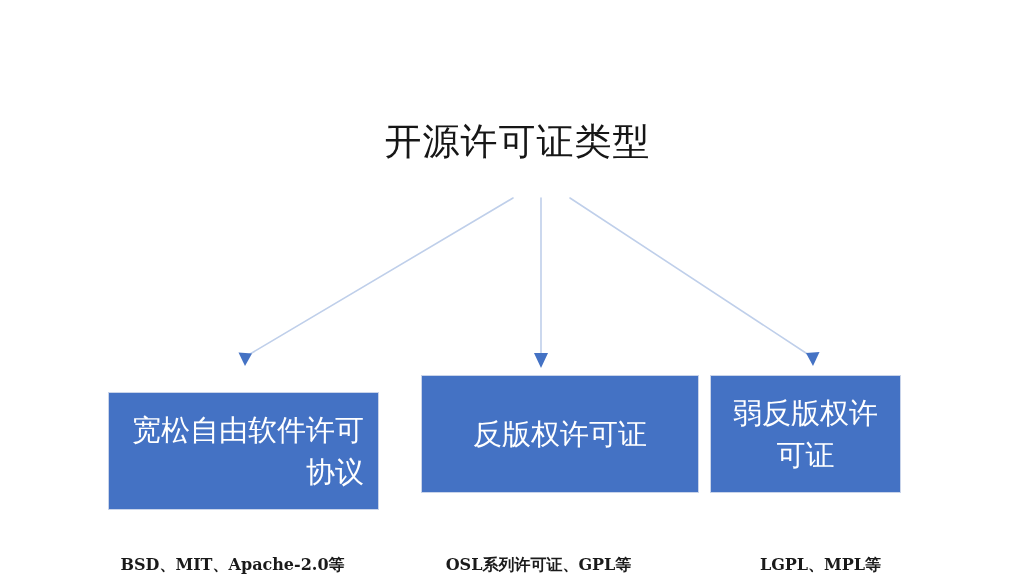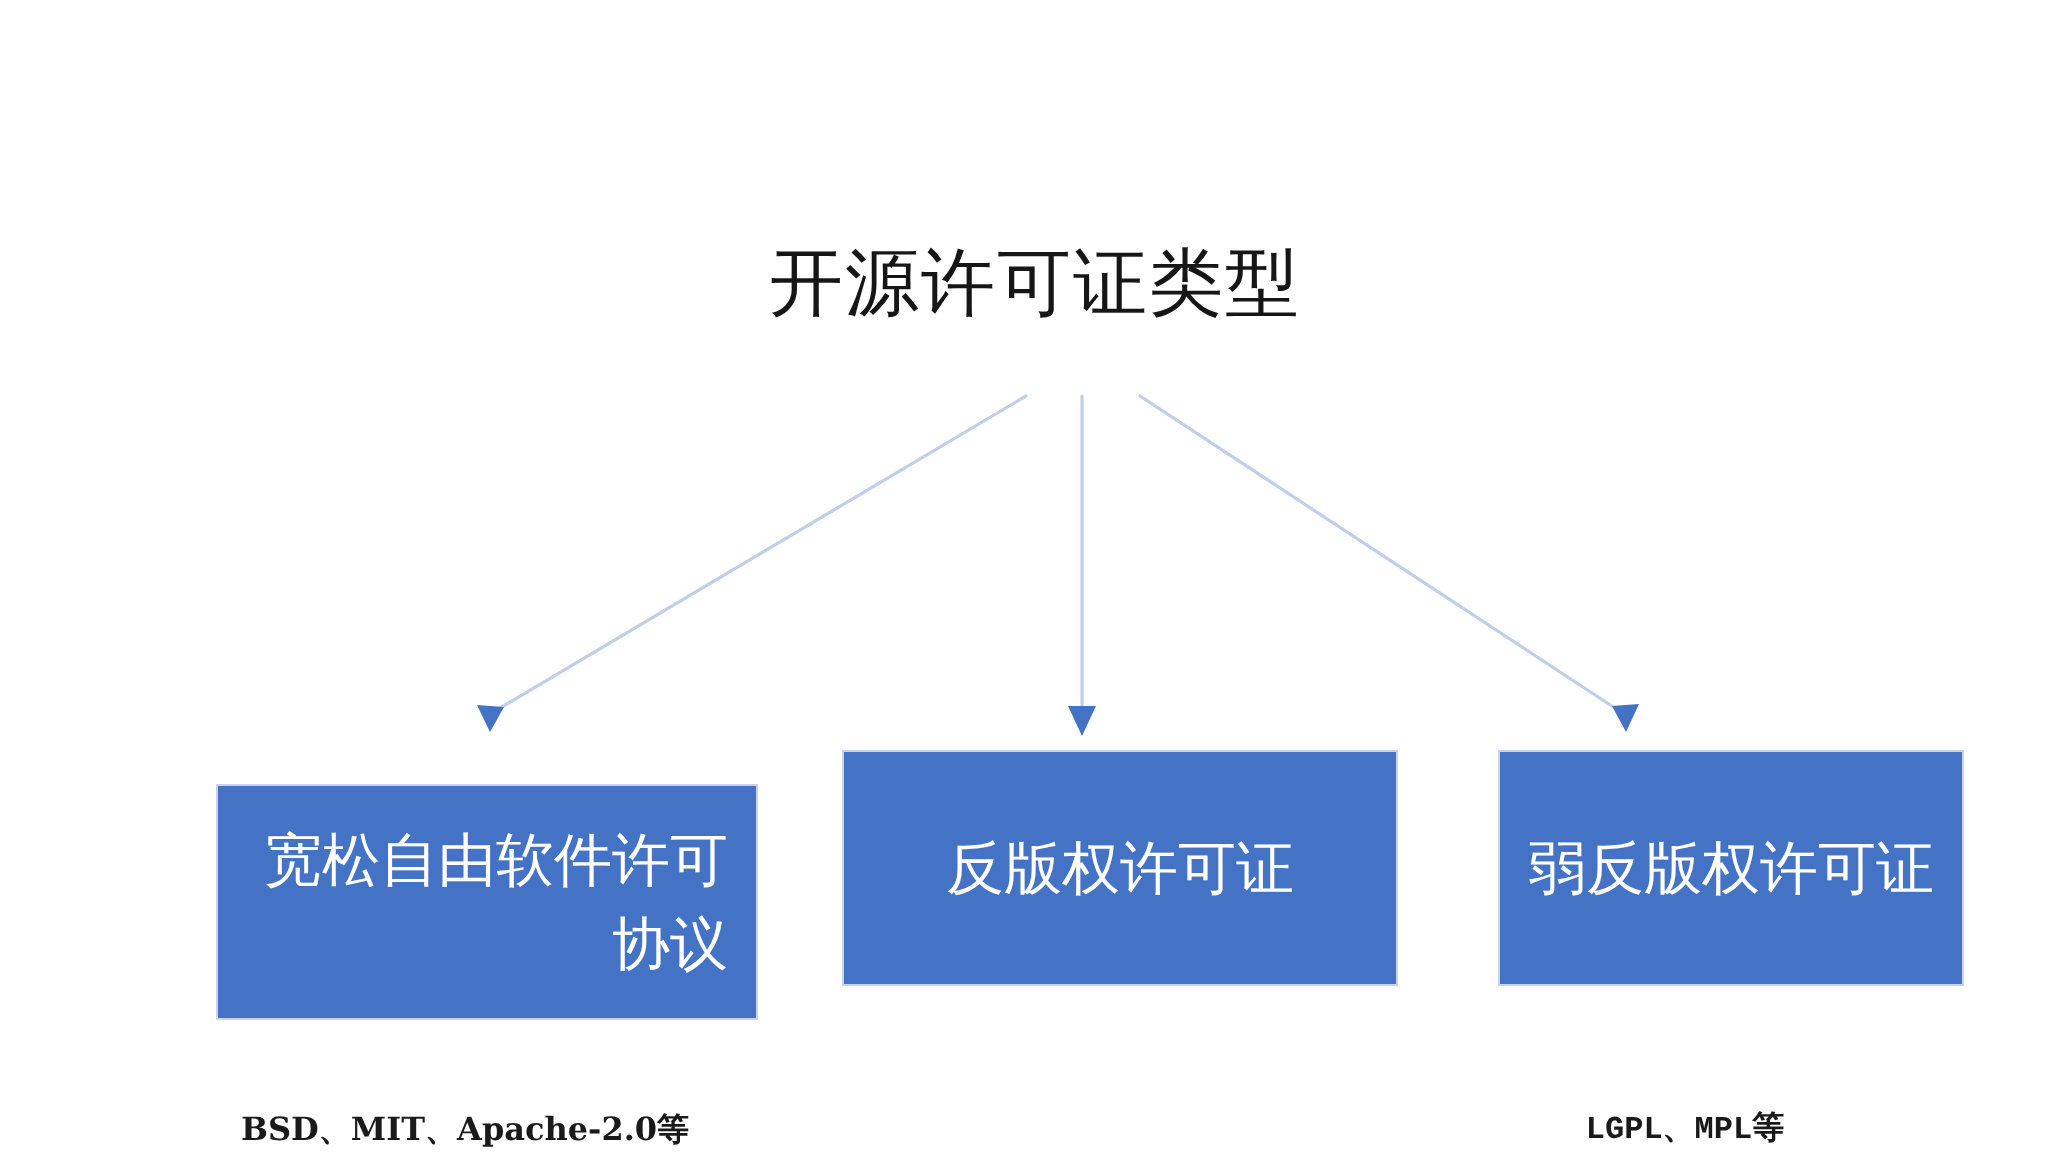--- a/index.html
+++ b/index.html
@@ -24,21 +24,21 @@
     background: #ffffff;
   }
 
   
   #diagram-title {
     position: absolute;
     left: 0;
     top: 118px;
     width: 1035px;
     text-align: center;
-    font-family: Liberation Sans, sans-serif;
+    font-family: Liberation Serif, serif;
     font-size: 37px;
     line-height: 48px;
     letter-spacing: 1px;
     color: #161616;
     white-space: nowrap;
   }
 
   
   #connectors {
     position: absolute;
@@ -79,23 +79,22 @@
   }
   #node-copyleft {
     left: 421px;
     top: 375px;
     width: 278px;
     height: 118px;
   }
   #node-weak-copyleft {
     left: 710px;
     top: 375px;
-    width: 233px;
+    width: 191px;
     height: 118px;
-    margin-left: 39px;
   }
 
   
   .node-caption {
     position: absolute;
     text-align: center;
     font-family: "DejaVu Serif", "Liberation Serif", serif;
     font-weight: bold;
     font-size: 16px;
     line-height: 22px;
@@ -107,24 +106,23 @@
     left: 108px;
     top: 506px;
     width: 249px;
   }
   #caption-copyleft {
     left: 421px;
     top: 506px;
     width: 235px;
   }
   #caption-weak-copyleft {
-    left: 726px;
+    left: 704px;
     top: 506px;
     width: 233px;
-    font-family: Liberation Mono, monospace;
   }
 </style>
 </head>
 <body>
 
 <div id="canvas">
 
   <div id="diagram-title">开源许可证类型</div>
 
   <svg id="connectors" viewBox="0 0 1035 577" width="1035" height="577" xmlns="http://www.w3.org/2000/svg">
@@ -152,16 +150,17 @@
   <div class="node-box" id="node-copyleft">
     <span class="node-text">反版权许可证</span>
   </div>
 
   <div class="node-box" id="node-weak-copyleft">
     <span class="node-text">弱反版权许可证</span>
   </div>
 
   <div class="node-caption" id="caption-permissive">BSD、MIT、Apache-2.0等</div>
 
+  <div class="node-caption" id="caption-copyleft">OSL系列许可证、GPL等</div>
 
   <div class="node-caption" id="caption-weak-copyleft">LGPL、MPL等</div>
 
 </div>
 
 </body></html>

